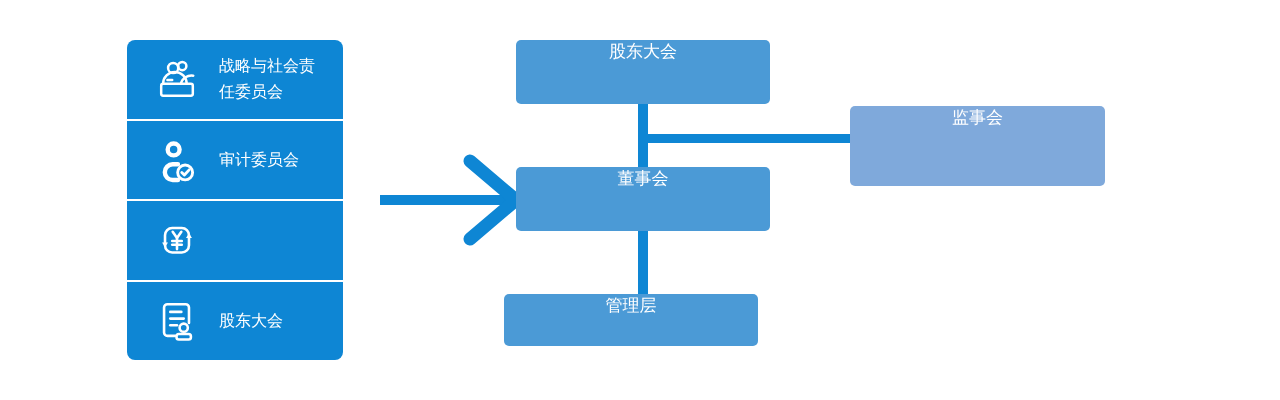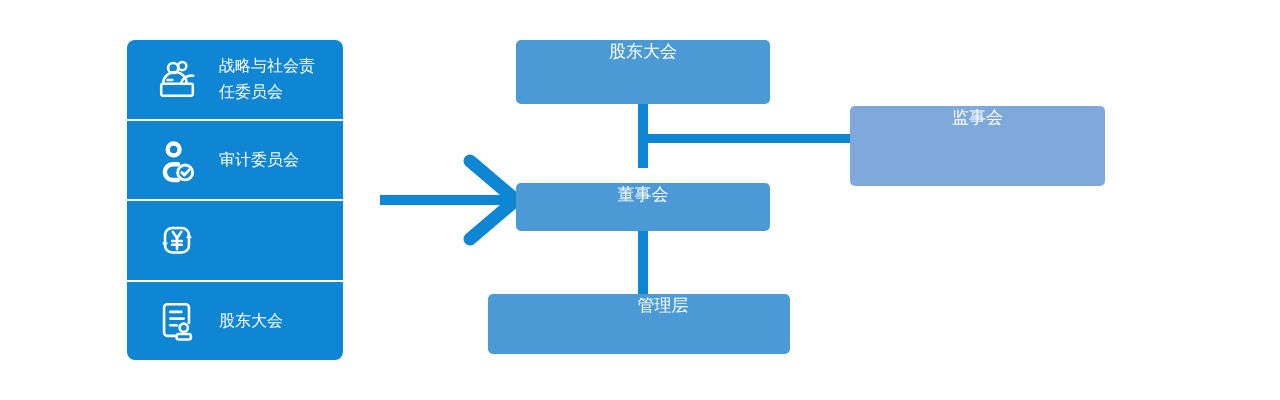--- a/index.html
+++ b/index.html
@@ -29,22 +29,22 @@
   .committee .label{
     color:var(--text);font-size:16px;line-height:26px;width:104px;
   }
   .badge-fill{fill:var(--primary);}
   
   .node{
     position:absolute;display:flex;align-items:flex-start;justify-content:center;
     background:var(--node);color:var(--text);font-size:17px;border-radius:5px;
   }
   .node-shareholders{left:516px;top:40px;width:254px;height:64px;}
-  .node-board{left:516px;top:183px;width:254px;height:48px;}
-  .node-management{left:488px;top:294px;width:254px;height:60px;padding-left:48px;}
+  .node-board{left:516px;top:167px;width:254px;height:64px;}
+  .node-management{left:504px;top:294px;width:254px;height:52px;}
   .node-supervisors{left:850px;top:106px;width:255px;height:80px;background:var(--node-light);}
   
   .connector{position:absolute;background:var(--primary);}
   .conn-v1{left:638px;top:102px;width:10px;height:66px;}
   .conn-v2{left:638px;top:230px;width:10px;height:66px;}
   .conn-h1{left:643px;top:134px;width:255px;height:9px;}
   
   .arrow-svg{position:absolute;left:380px;top:150px;width:145px;height:100px;color:var(--primary);}
 </style>
 </head>

